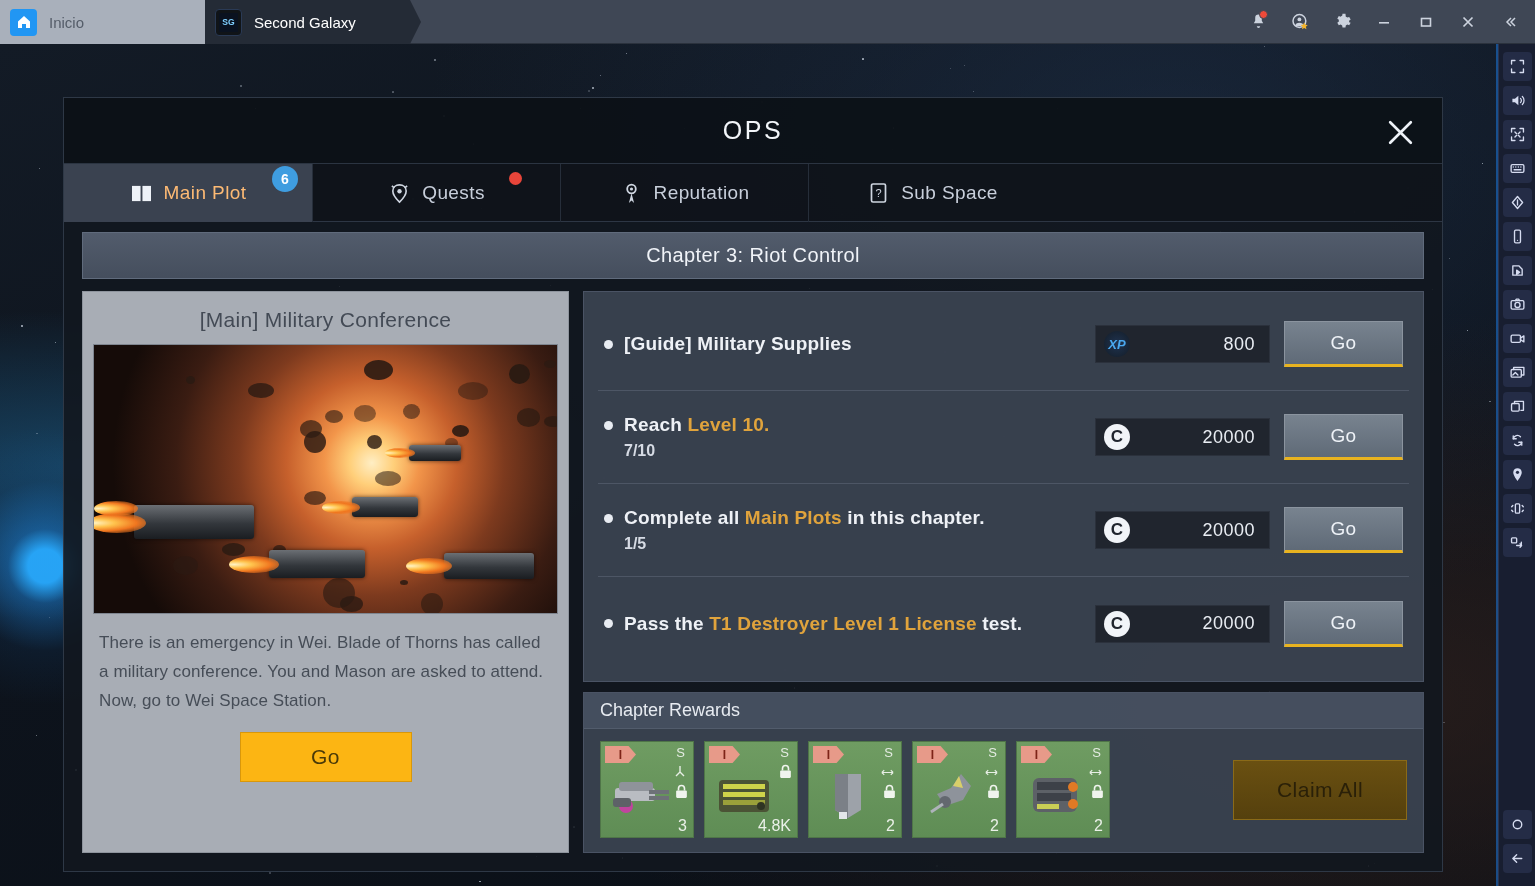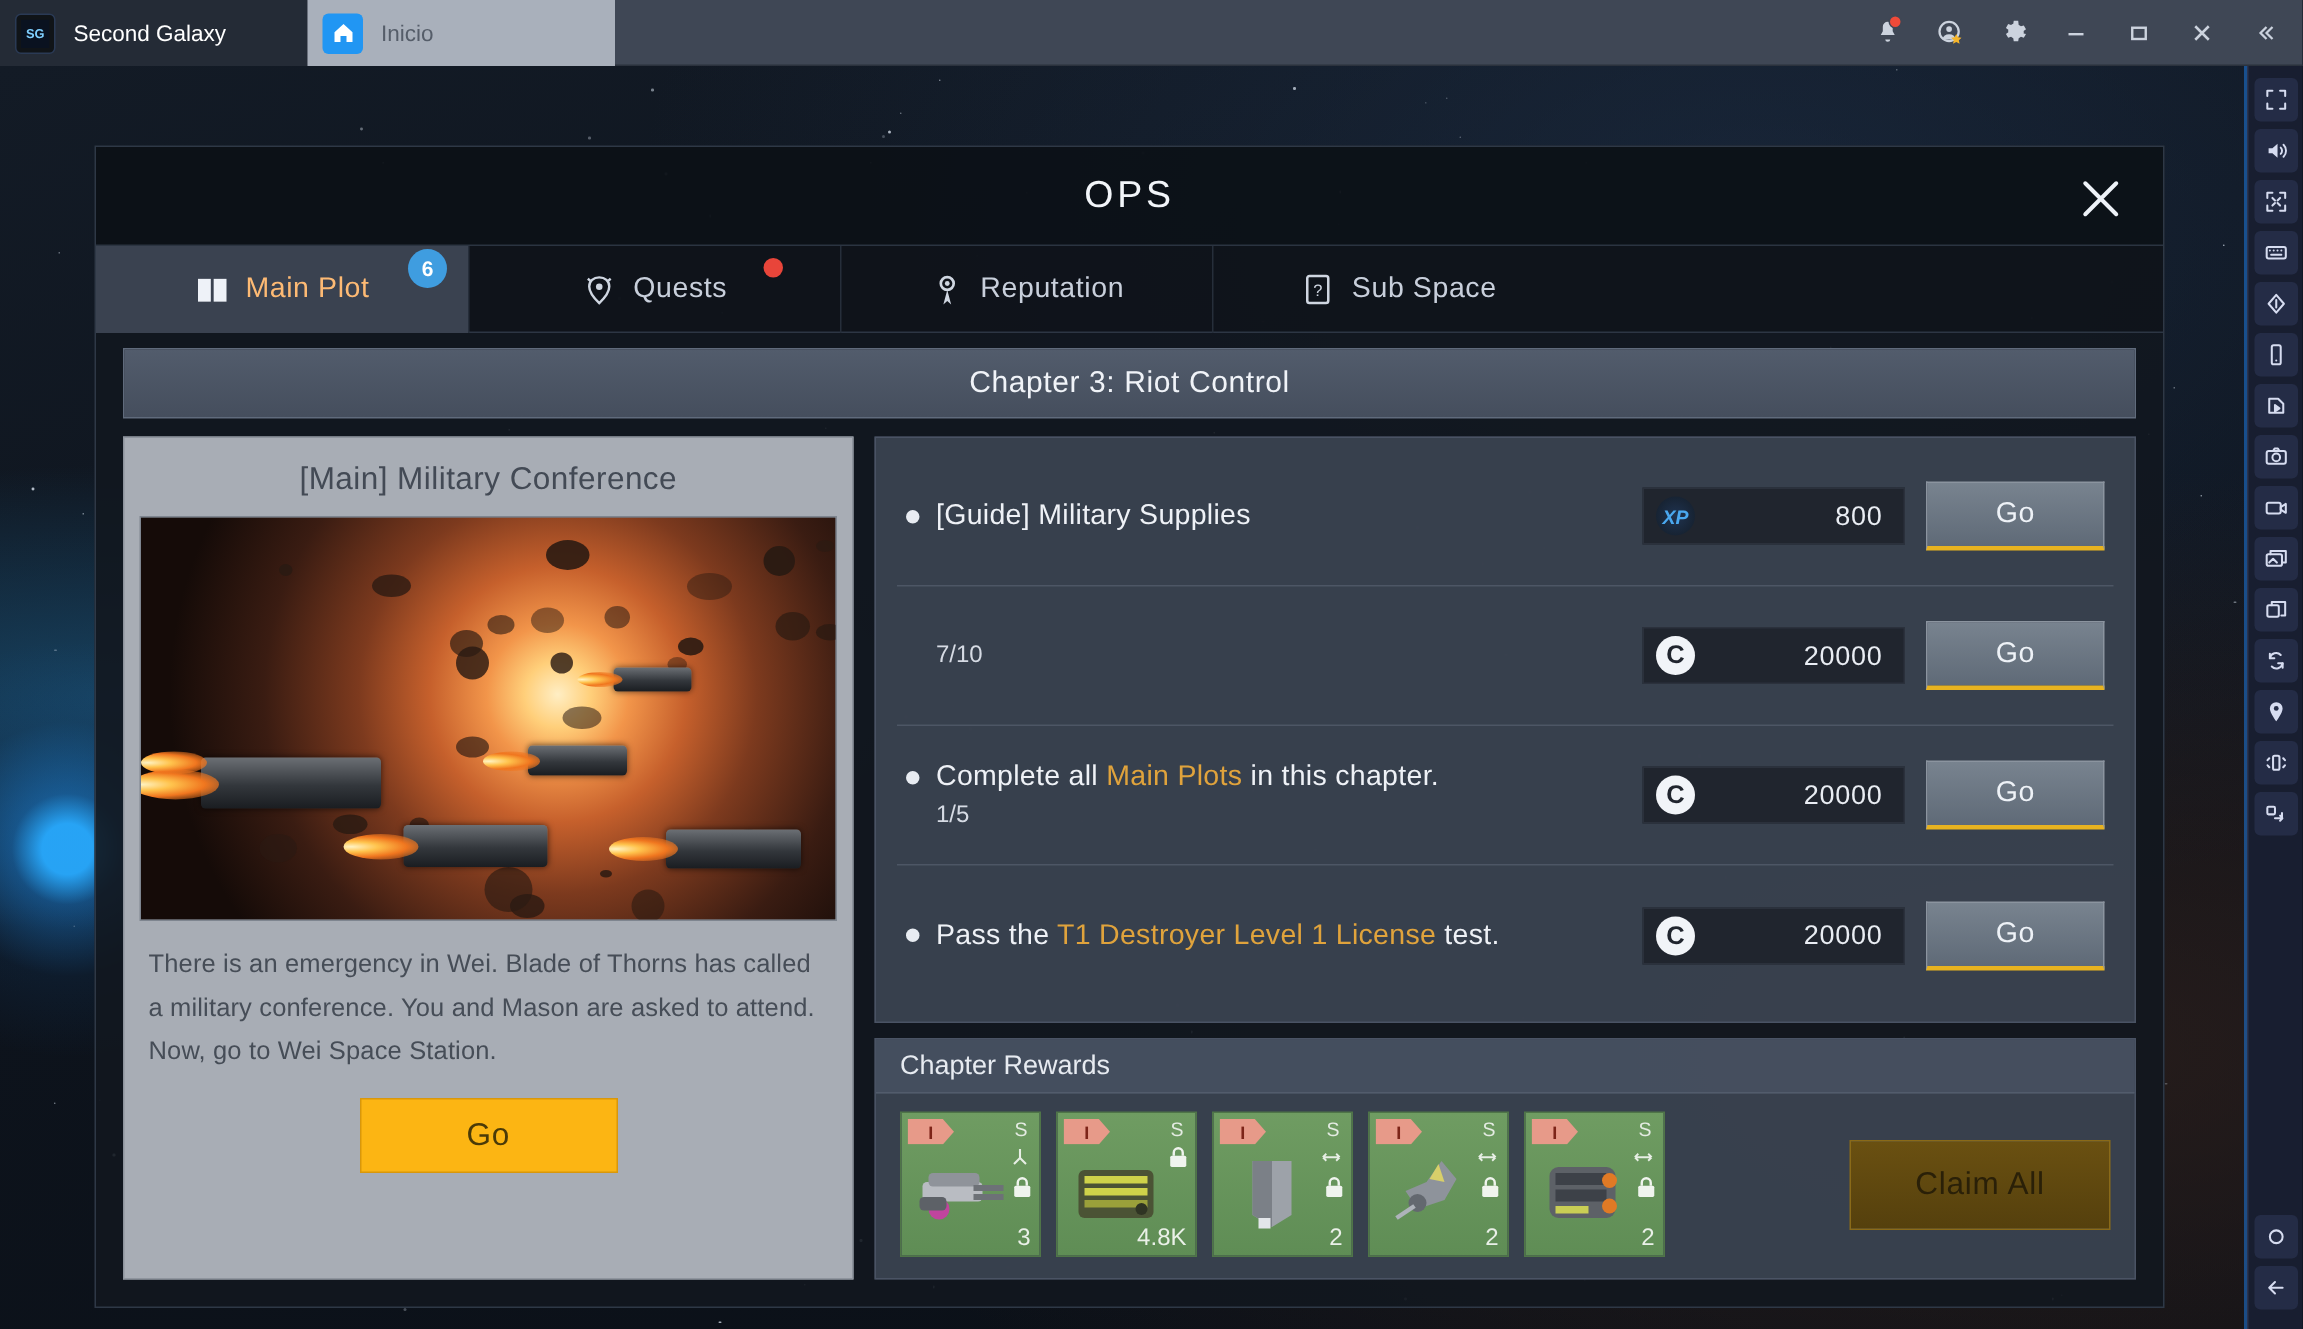--- a/index.html
+++ b/index.html
@@ -147,21 +147,21 @@
     border: 1px solid #4a5364; flex: 1; overflow: hidden; position: relative;
     padding: 6px 14px 0 14px;
   }
   .task {
     height: 93px; display: flex; align-items: center; gap: 14px;
     border-bottom: 1px solid #4d5butt;
     border-bottom: 1px solid #4d5665;
     padding: 0 6px;
   }
   .task:last-child { border-bottom: none; }
-  .task-main { flex: 1; min-width: 0; display: flex; flex-direction: column; justify-content: flex-start; gap: 6px; }
+  .task-main { flex: 1; min-width: 0; display: flex; flex-direction: column; justify-content: flex-start; gap: 6px; font-weight: bold; }
   .task-line { display: flex; align-items: center; gap: 11px; }
   .bullet { width: 9px; height: 9px; border-radius: 50%; background: #e8ecf2; flex: none; }
   .task-txt { font-size: 19px; color: #eef1f6; letter-spacing: .2px; }
   .hl { color: #e0a33c; }
   .task-prog { font-size: 16px; color: #d6dbe4; padding-left: 20px; }
 
   .chip {
     width: 175px; height: 38px; background: #20252e; border: 1px solid #2b313c;
     display: flex; align-items: center; justify-content: space-between;
     padding: 0 14px 0 8px; flex: none;
@@ -220,37 +220,37 @@
             display:flex; align-items:center; justify-content:center; cursor:pointer; }
   .sb-gap { flex: 1; }
   .sb-bottom { padding-bottom: 8px; }
   .edge-line { position:absolute; top:44px; right:37px; width:2px; height:842px; background:#1d7ae0; opacity:.55; }
 </style>
 </head>
 <body>
 
 <div class="bs-titlebar">
 
+  <div class="bs-tab inactive">
+    <div class="bs-tab-icon">
+      <svg width="16" height="16" viewBox="0 0 16 16">
+          <path d="M8 2 L14 7.5 V14 H10 V10 H6 V14 H2 V7.5 Z" fill="#fff"></path>
+        </svg>
+    </div>
+    <div class="bs-tab-label">Inicio</div>
+  </div>
+
   <div class="bs-tab active">
     <div class="bs-tab-icon">
       <svg width="19" height="19" viewBox="0 0 20 20">
         <rect width="20" height="20" fill="#0a1220"></rect>
         <text x="10" y="13" font-size="9" font-family="Liberation Sans" font-weight="bold" fill="#7fd0ff" text-anchor="middle">SG</text>
       </svg>
     </div>
     <div class="bs-tab-label">Second Galaxy</div>
-  </div>
-
-  <div class="bs-tab inactive">
-    <div class="bs-tab-icon">
-      <svg width="16" height="16" viewBox="0 0 16 16">
-          <path d="M8 2 L14 7.5 V14 H10 V10 H6 V14 H2 V7.5 Z" fill="#fff"></path>
-        </svg>
-    </div>
-    <div class="bs-tab-label">Inicio</div>
   </div>
 
   <div class="bs-spacer"></div>
 
   <div class="bs-winbtns">
     <div class="bs-wb">
       <svg width="17" height="17" viewBox="0 0 16 16">
           <path d="M8 1.4a3.1 3.1 0 0 0-3.1 3.1v2.9l-1.3 2.3h8.8L11.1 7.4V4.5A3.1 3.1 0 0 0 8 1.4Zm0 12.6a1.6 1.6 0 0 0 1.6-1.5H6.4A1.6 1.6 0 0 0 8 14Z" fill="#ccd3de"></path>
         </svg>
       <span class="bs-dot"></span>
@@ -589,20 +589,24 @@
 
       </div>
       <div class="chip">
         <span class="chip-ic xp">XP</span>
         <span class="chip-val">800</span>
       </div>
       <div class="go-btn">Go</div>
     </div>
     <div class="task">
       <div class="task-main">
+        <div class="task-line">
+          <span class="bullet"></span>
+          <span class="task-txt">Reach <span class="hl">Level 10.</span></span>
+        </div>
         <div class="task-prog">7/10</div>
       </div>
       <div class="chip">
         <span class="chip-ic c">C</span>
         <span class="chip-val">20000</span>
       </div>
       <div class="go-btn">Go</div>
     </div>
     <div class="task">
       <div class="task-main">

